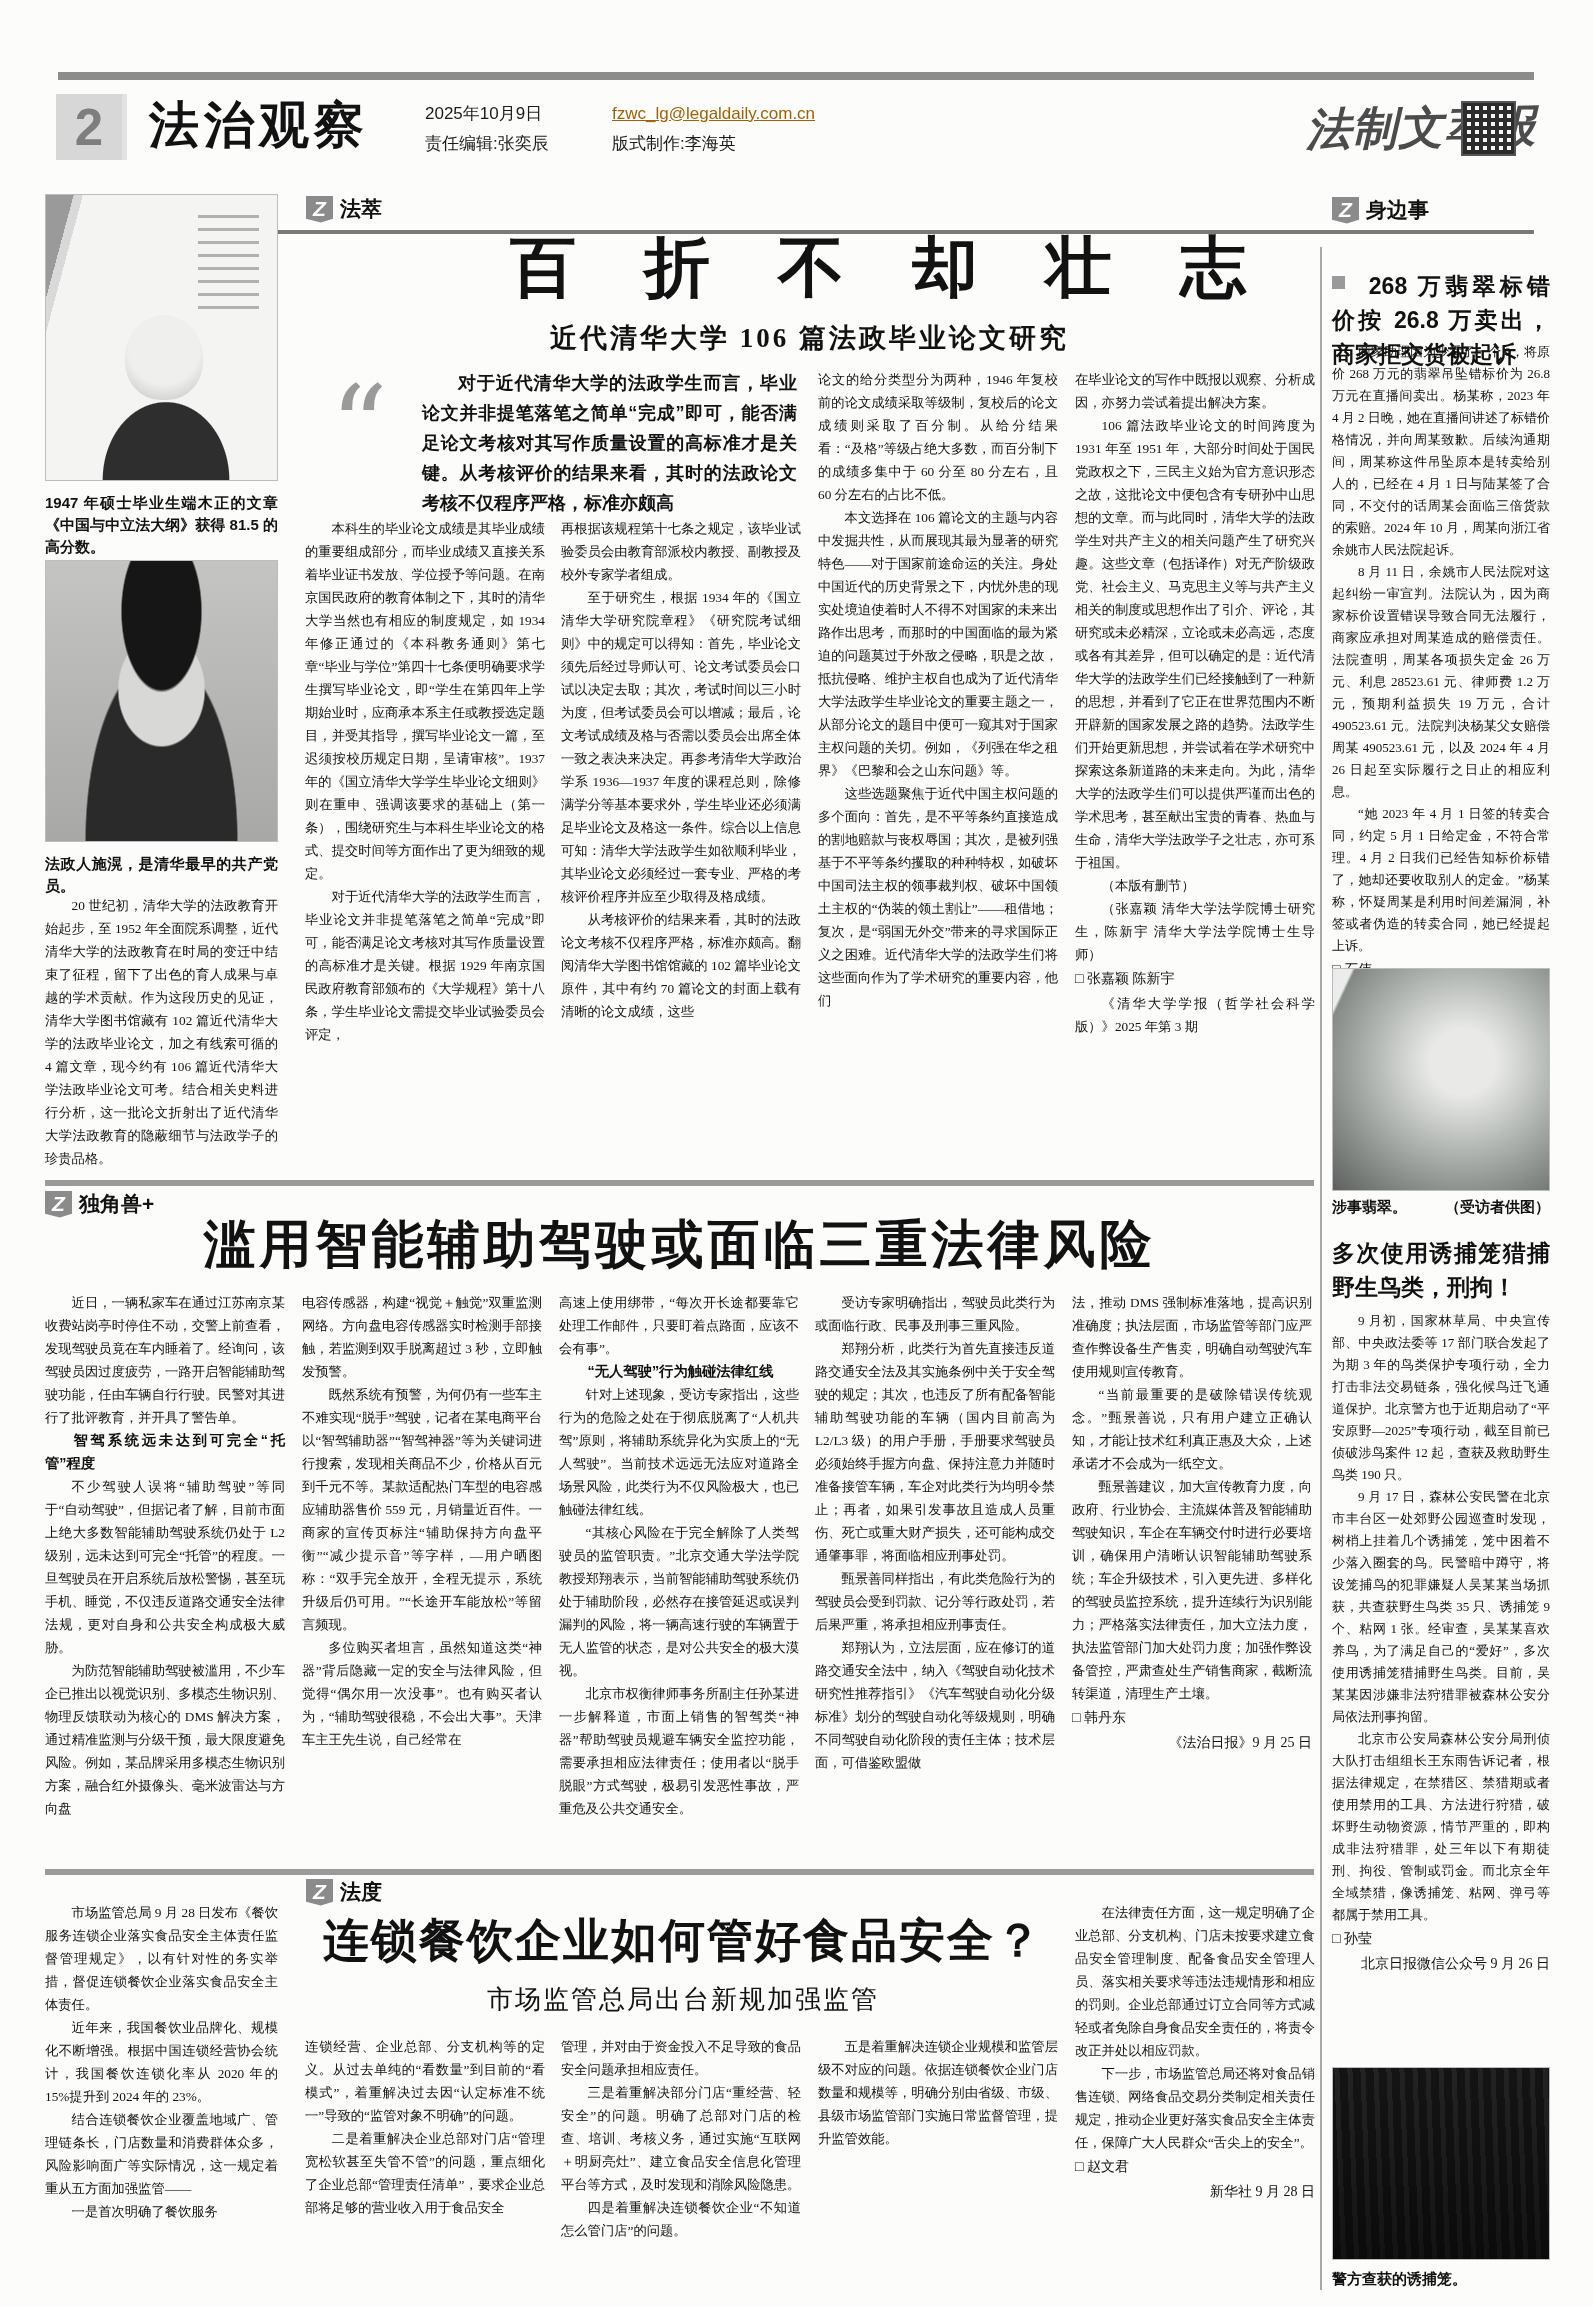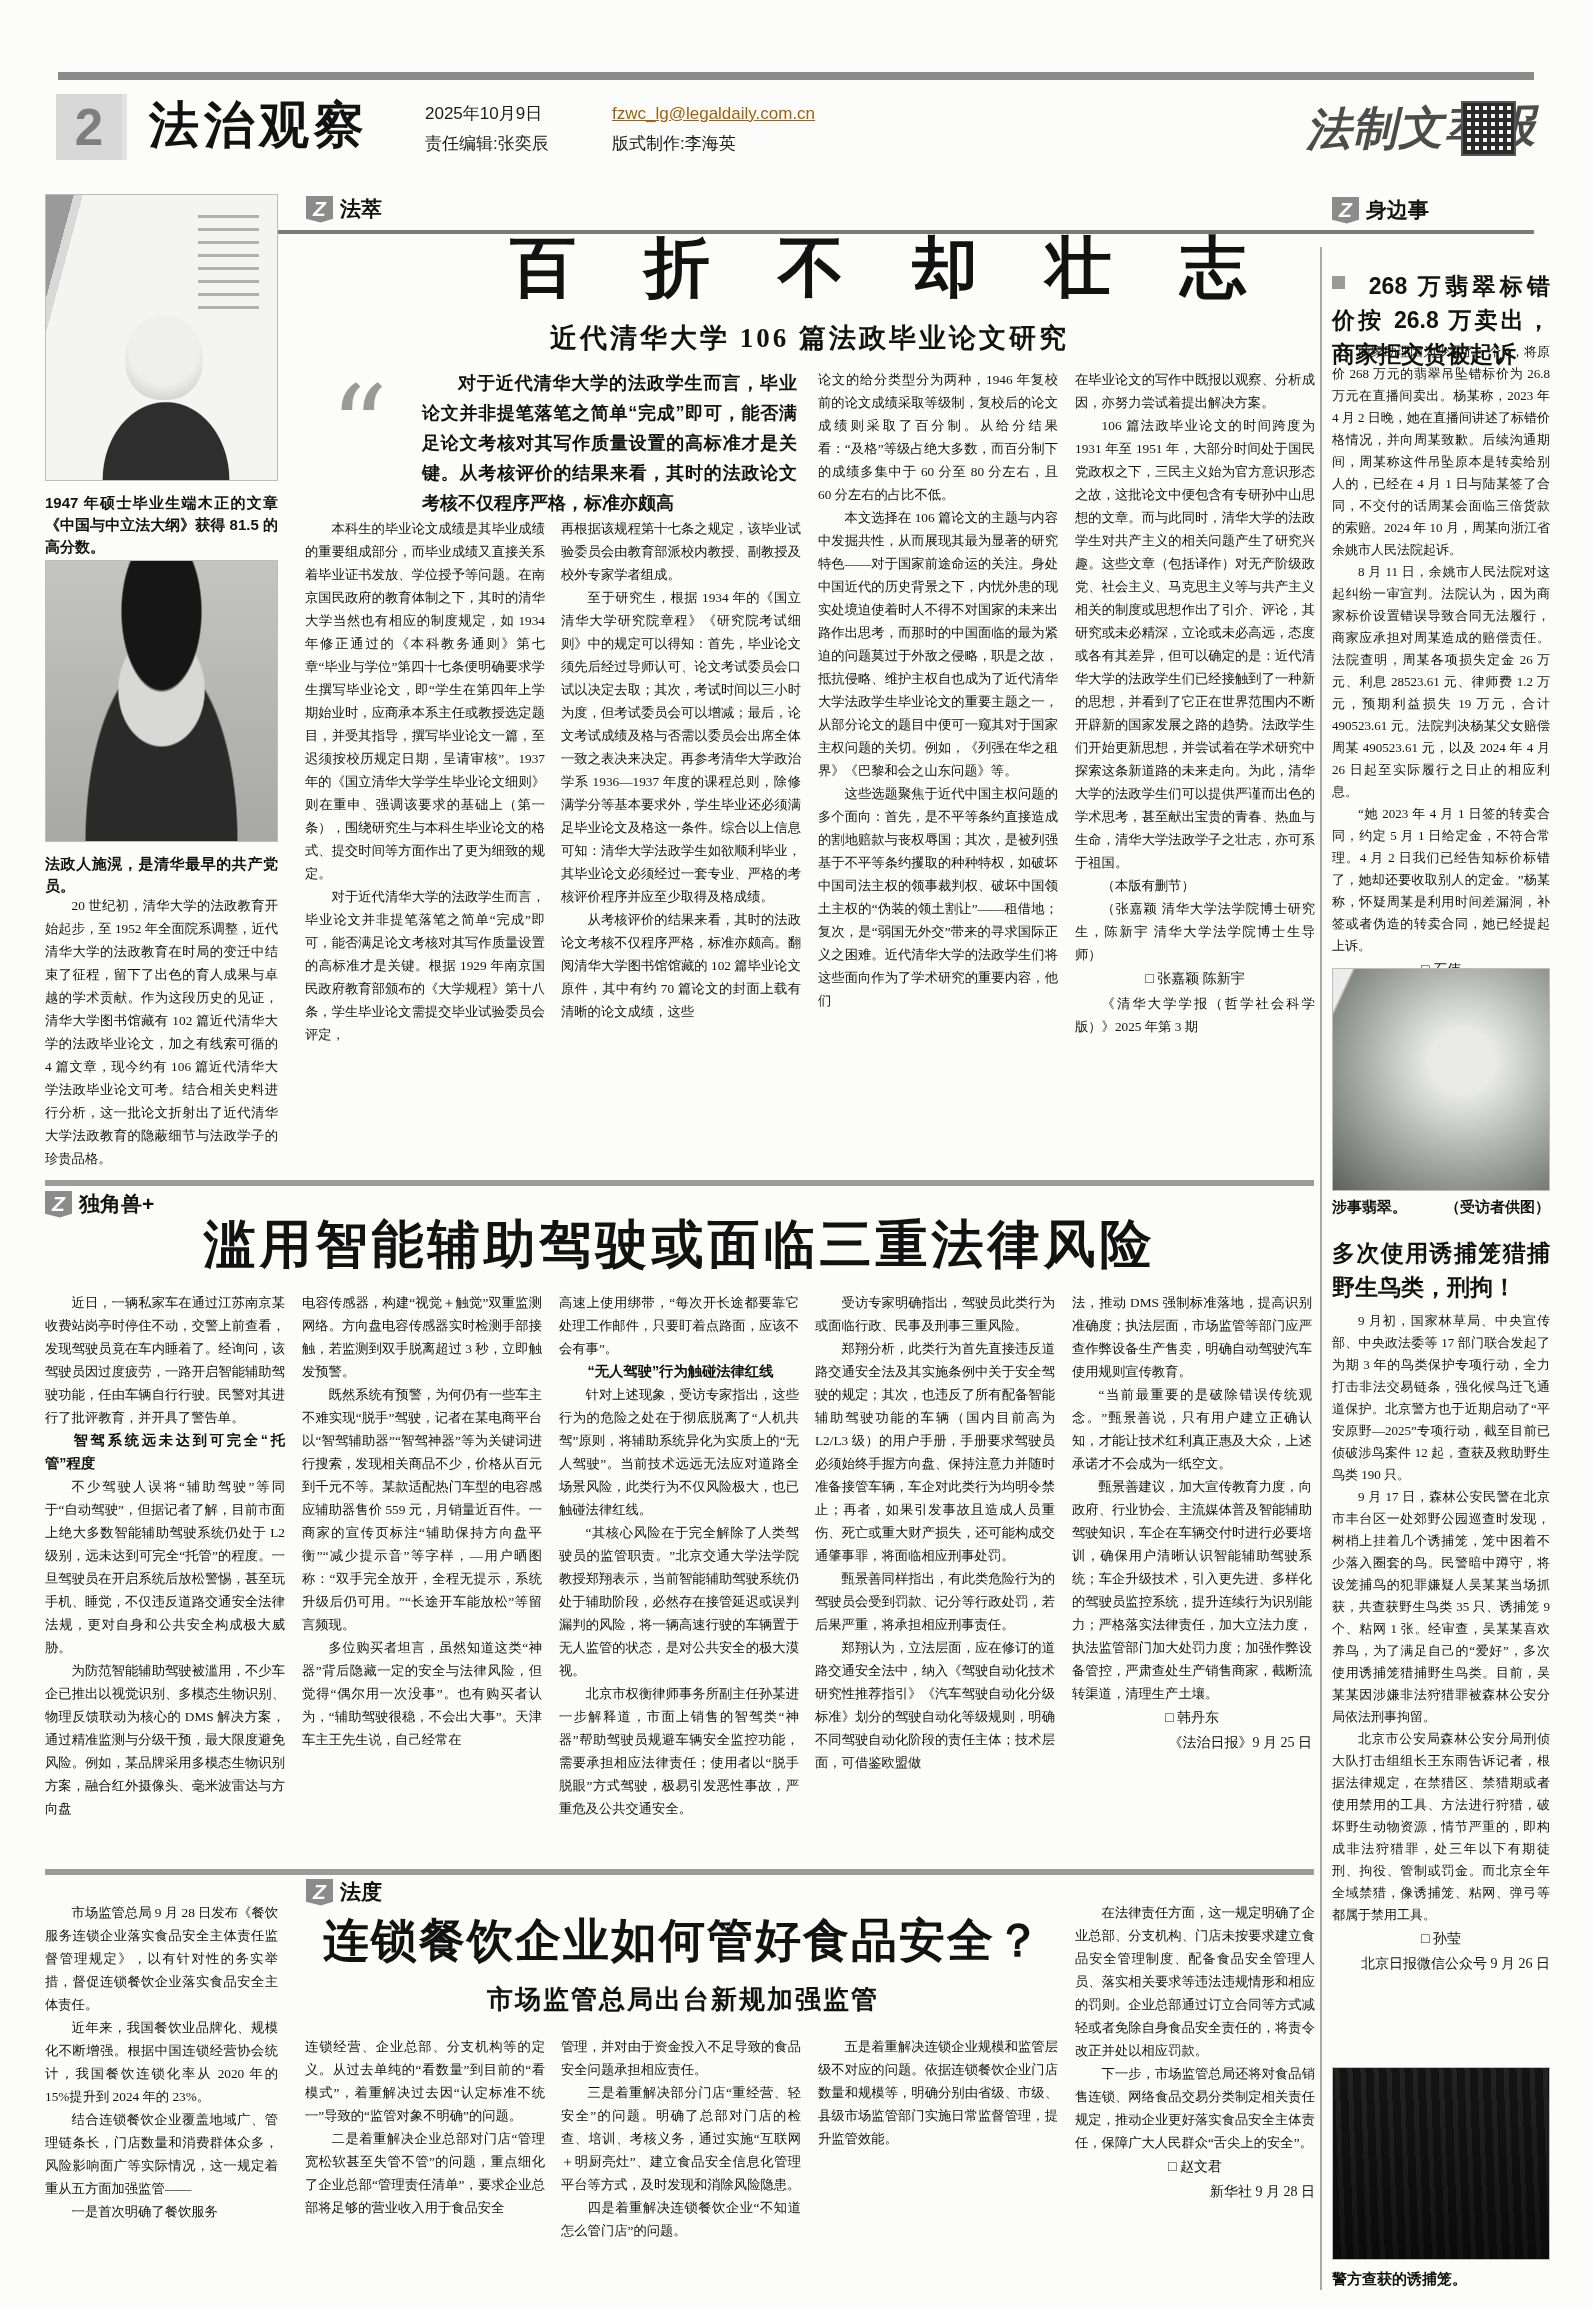--- a/index.html
+++ b/index.html
@@ -21,21 +21,21 @@
             font-family:"Liberation Serif","DejaVu Serif",serif;letter-spacing:1px;transform:rotate(-1deg);}
   #qr{left:1461px;top:101px;width:51px;height:51px;border:2px solid #555;
       background-image:repeating-linear-gradient(0deg,#2c2c2c 0 4px,transparent 4px 8px),
                        repeating-linear-gradient(90deg,#2c2c2c 0 4px,#f5f5f5 4px 8px);}
   
   .cols p{margin:0;text-indent:2em;text-align:justify;}
   .body-text{font-size:13.3px;line-height:23px;}
   .cont > p:first-child{text-indent:0;}
   .subhead{font-family:"Liberation Sans","DejaVu Sans",sans-serif;font-weight:bold;font-size:14.3px;
            line-height:23px;margin:0;text-indent:2em;text-align:justify;}
-  .byline{text-align:center;font-size:14px;line-height:26px;margin:0;}
+  .byline{text-align:left;font-size:14px;line-height:26px;margin:0;}
   .srcline{text-align:right;font-size:14px;line-height:24px;margin:0;}
   
   .zlabel{display:flex;align-items:center;gap:7px;font-family:"Liberation Sans","DejaVu Sans",sans-serif;
           font-size:21px;font-weight:bold;}
   .zicon{width:27px;height:27px;background:#8b8b8b;color:#fff;display:flex;align-items:center;justify-content:center;
          font-size:21px;font-weight:bold;font-style:italic;clip-path:polygon(0 0,100% 0,100% 86%,55% 100%,0 86%);}
   
   .photo{border:1px solid #bdbdbd;box-sizing:border-box;}
   #bookimg{left:45px;top:194px;width:233px;height:287px;
            background:linear-gradient(105deg,#9a9a9a 0 9%,#d9d9d9 9% 12%,#f4f4f2 12%);}
@@ -94,21 +94,21 @@
   #div1{left:45px;top:1180px;width:1269px;height:6px;background:#9b9b9b;}
   #div2{left:45px;top:1869px;width:1269px;height:6px;background:#9b9b9b;}
   
   #u-label{left:45px;top:1190px;}
   #u-title{left:45px;top:1210px;width:1269px;text-align:center;font-size:52px;font-weight:bold;letter-spacing:4px;margin:0;}
   .ucol{top:1291px;width:240px;height:572px;}
   #u1{left:45px;}  #u2{left:302px;} #u3{left:559px;} #u4{left:815px;} #u5{left:1072px;}
   
   #g-label{left:306px;top:1878px;}
   #g-title{left:305px;top:1910px;width:756px;text-align:center;font-size:46px;font-weight:bold;letter-spacing:2px;margin:0;}
-  #g-sub{left:305px;top:1982px;width:756px;text-align:center;font-size:26px;font-weight:bold;letter-spacing:2px;margin:0;}
+  #g-sub{left:305px;top:1982px;width:756px;text-align:center;font-size:26px;font-weight:normal;letter-spacing:2px;margin:0;}
   .gcol{width:240px;}
   #g1{left:45px;top:1901px;width:233px;height:390px;}
   #g2{left:305px;top:2035px;height:257px;}
   #g3{left:561px;top:2035px;height:257px;}
   #g4{left:818px;top:2035px;height:257px;}
   #g5{left:1075px;top:1901px;height:390px;}
 </style>
 </head>
 <body>
 

